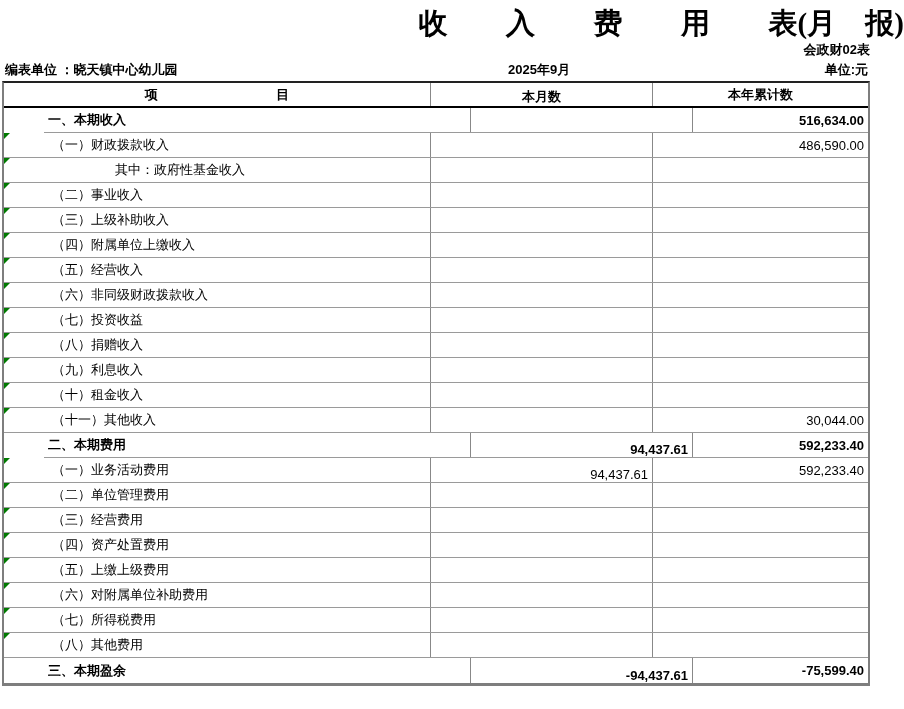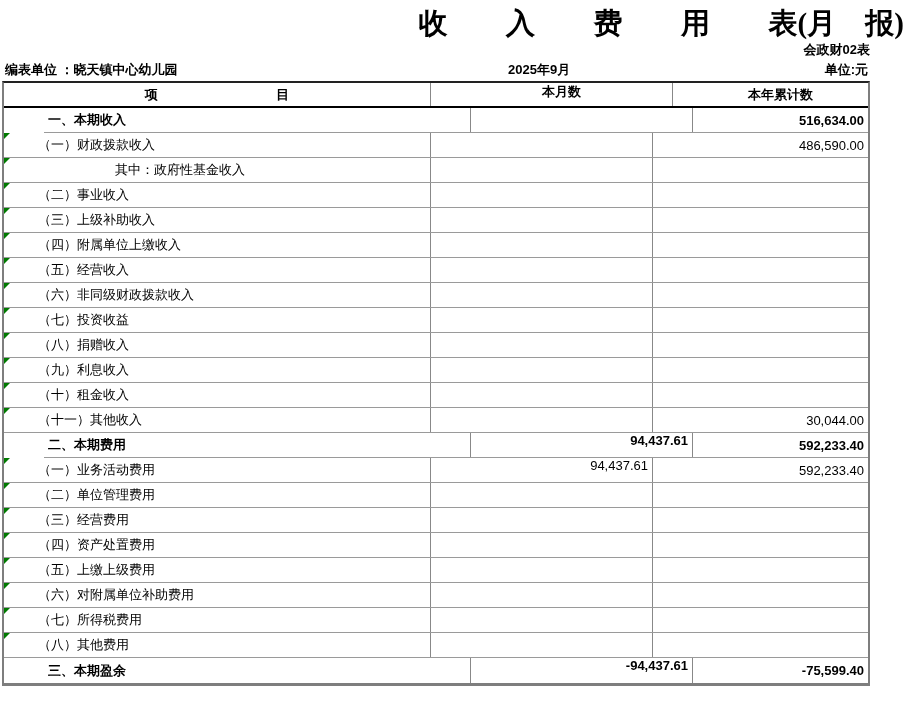--- a/index.html
+++ b/index.html
@@ -27,37 +27,37 @@
   .info-period{position:absolute;left:503px;top:0;}
   .info-currency{position:absolute;right:0;top:0;}
 
   .report-table{
     position:absolute;left:2px;top:81px;width:864px;
     border:2px solid #7e7e7e;border-top-color:#222;border-bottom-width:3px;
     background:#fff;
   }
   .row{display:flex;align-items:center;font-size:13px;}
   .thead{
-    height:23px;border-bottom:2px solid #000;font-weight:bold;gap:20px;
+    height:23px;border-bottom:2px solid #000;font-weight:bold;
   }
   .body-row{height:25px;border-bottom:1px solid #9a9a9a;box-sizing:border-box;}
   .body-row:last-child{border-bottom:none;}
   .bold{font-weight:bold;margin-left:40px;}
 
   .c1{width:427px;border-right:1px solid #888;box-sizing:border-box;
       height:100%;display:flex;align-items:center;position:relative;overflow:hidden;}
   .c2{width:222px;border-right:1px solid #888;box-sizing:border-box;
-      height:100%;display:flex;align-items:flex-start;justify-content:flex-end;position:relative;}
+      height:100%;display:flex;align-items:flex-end;justify-content:flex-end;position:relative;}
   .c3{flex:1;height:100%;display:flex;align-items:center;justify-content:flex-end;position:relative;}
 
   .th-c{justify-content:center;}
   .th-item-text{white-space:pre;word-spacing:115px;}
 
   .item-text{padding-left:4px;white-space:nowrap;}
-  .indent-1 .item-text{padding-left:34px;}
+  .indent-1 .item-text{padding-left:48px;}
   .indent-2 .item-text{padding-left:111px;}
   .num{padding-right:4px;white-space:nowrap;}
 
   .flag{
     position:absolute;top:0;left:0;width:0;height:0;
     border-top:6px solid #007a00;border-right:6px solid transparent;
   }
 
   .preparer{
     position:absolute;left:722px;top:714px;

